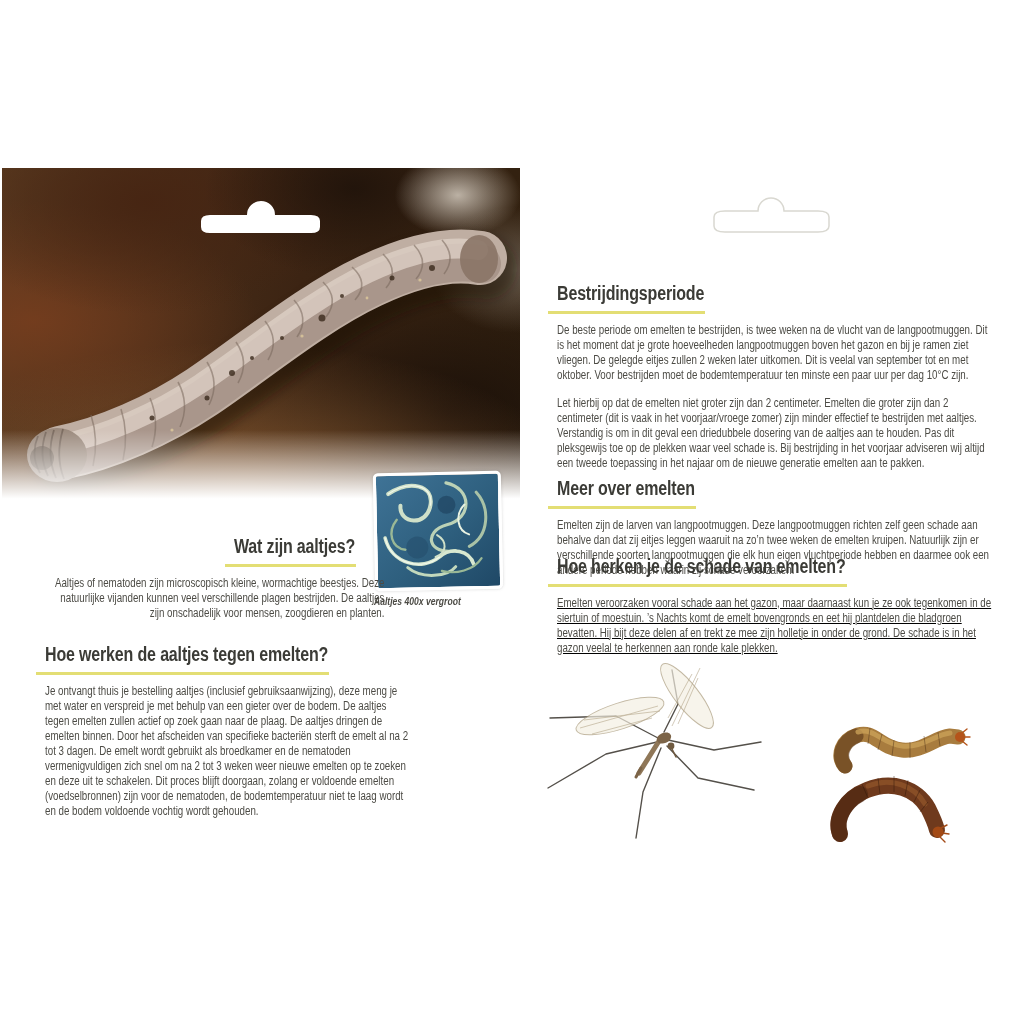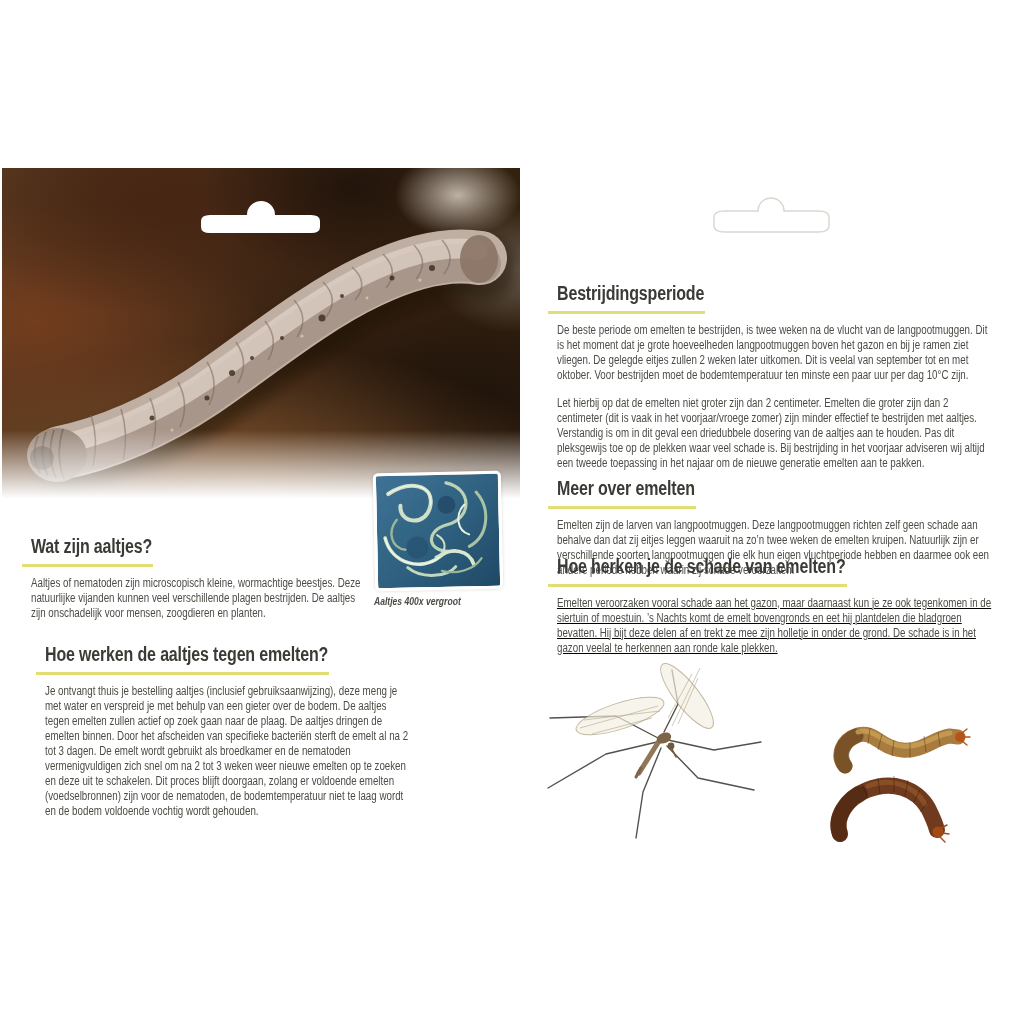--- a/index.html
+++ b/index.html
@@ -135,21 +135,21 @@
           <path d="M 12 18 C 34 4, 58 10, 54 30" stroke="#f0f8ec" stroke-width="1.2"></path>
           <path d="M 8 62 C 14 88, 44 96, 62 82" stroke="#f0f8ec" stroke-width="1.2"></path>
           <path d="M 104 84 C 96 96, 78 100, 64 96" stroke="#9ab896" stroke-width="2.2"></path>
           <path d="M 60 60 C 70 66, 70 78, 58 82" stroke="#cfe0c8" stroke-width="2"></path>
         </g>
       </svg>
     </div>
     <div class="caption">Aaltjes 400x vergroot</div>
   </div>
 
-  <section class="sec" style="left:31px;top:534px;width:340px;">
+  <section class="sec" style="left:45px;top:534px;width:340px;text-align:right;">
     <span class="head"><h2>Wat zijn aaltjes?</h2>
     <div class="rule"></div></span>
     <p>Aaltjes of nematoden zijn microscopisch kleine, wormachtige beestjes. Deze natuurlijke vijanden kunnen veel verschillende plagen bestrijden. De aaltjes zijn onschadelijk voor mensen, zoogdieren en planten.</p>
   </section>
 
   <section class="sec" style="left:45px;top:642px;width:368px;">
     <span class="head"><h2>Hoe werken de aaltjes tegen emelten?</h2>
     <div class="rule"></div></span>
     <p>Je ontvangt thuis je bestelling aaltjes (inclusief gebruiksaanwijzing), deze meng je met water en verspreid je met behulp van een gieter over de bodem. De aaltjes tegen emelten zullen actief op zoek gaan naar de plaag. De aaltjes dringen de emelten binnen. Door het afscheiden van specifieke bacteriën sterft de emelt al na 2 tot 3 dagen. De emelt wordt gebruikt als broedkamer en de nematoden vermenigvuldigen zich snel om na 2 tot 3 weken weer nieuwe emelten op te zoeken en deze uit te schakelen. Dit proces blijft doorgaan, zolang er voldoende emelten (voedselbronnen) zijn voor de nematoden, de bodemtemperatuur niet te laag wordt en de bodem voldoende vochtig wordt gehouden.</p>
   </section>

